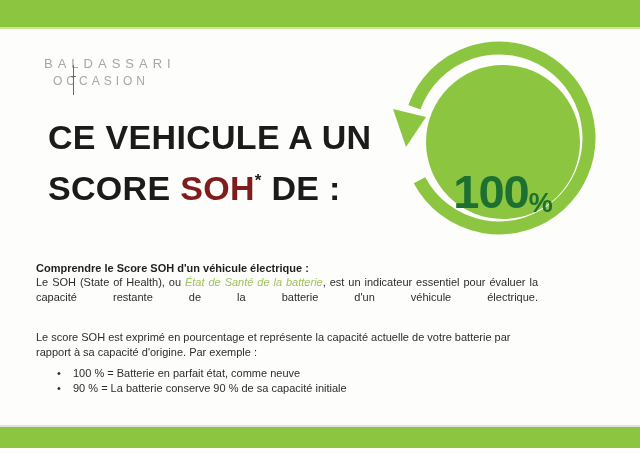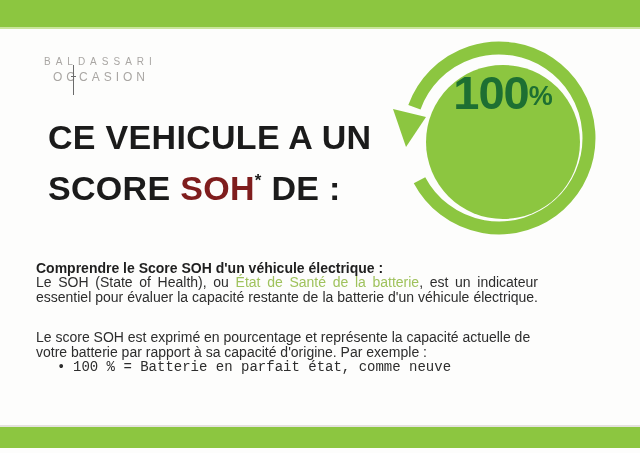--- a/index.html
+++ b/index.html
@@ -16,21 +16,21 @@
     position:absolute; left:0; top:0; width:640px; height:29px;
     background:#8CC640; border-bottom:2px solid #c9e59b;
   }
   .band-bottom {
     position:absolute; left:0; top:425px; width:640px; height:23px;
     background:#8CC640; border-top:2px solid #e4e2de;
   }
 
   
   .logo { position:absolute; left:32px; top:56px; width:120px; color:#a9a6a3; }
-  .logo-line1 { font-size:10px; letter-spacing:5px; white-space:nowrap;padding-left:12px; }
+  .logo-line1 { font-size:13px; letter-spacing:5px; white-space:nowrap;padding-left:12px; }
   .logo-line2 { font-size:12px; letter-spacing:4px; margin-top:3px; margin-left:21px; white-space:nowrap; }
   .logo-dagger {
     position:absolute; left:41px; top:9px; width:1px; height:30px;
     background:#6b6b6b;
   }
   .logo-dagger::before {
     content:""; position:absolute; left:-2px; top:11px; width:5px; height:1px; background:#6b6b6b;
   }
 
   
@@ -40,35 +40,35 @@
     letter-spacing:0.3px; color:#1b1b1b; white-space:nowrap;
   }
   .headline .green { color:#7f1d1d; }
   .headline sup { font-size:17px; color:#1b1b1b; vertical-align:14px; }
 
   
   .badge { position:absolute; left:393px; top:40px; width:212px; height:202px; }
   .badge svg { position:absolute; left:0; top:0; }
   .score {
     position:absolute; left:33px; top:25px; width:154px; height:154px;
-    display:flex; align-items:flex-start; justify-content:center;
+    display:flex; align-items:flex-end; justify-content:center;
     color:#1D6F32; font-weight:bold; font-size:47px; letter-spacing:-1px;
   }
   .score .pct { font-size:27px; letter-spacing:0; margin-top:16px; }
 
   
   .copy {
     position:absolute; left:36px; top:261px; width:502px;
-    font-size:14px; line-height:14.4px; color:#2d2d2d;
+    font-size:11px; line-height:14.4px; color:#2d2d2d;
   }
   .copy .intro-bold { font-weight:bold; color:#1f1f1f; }
   .p1 { text-align:justify; text-align-last:justify; }
-  .p1 .green-inline { color:#9FC25C; }
+  .p1 .green-inline { color:#9FC25C;font-style:italic; }
   .p2 { margin-top:26px; }
-  ul.soh-list { margin-top:1px; list-style:none;font-family:Liberation Mono, monospace; }
+  ul.soh-list { margin-top:7px; list-style:none; }
   ul.soh-list li { position:relative; padding-left:37px; line-height:14.8px; }
   ul.soh-list li::before {
     content:"\2022"; position:absolute; left:21px; top:0; color:#2d2d2d;
   }
 </style>
 </head>
 <body>
 
 <div class="page">
 
@@ -98,18 +98,19 @@
   </div>
 
   <div class="copy">
     <div class="intro-bold">Comprendre le Score SOH d'un véhicule électrique :</div>
     <p class="p1">
       <span>Le SOH (State of Health), ou </span><span class="green-inline">État de Santé de la batterie</span><span>, est un indicateur essentiel pour évaluer la capacité restante de la batterie d'un véhicule électrique.</span>
     </p>
     <p class="p2">Le score SOH est exprimé en pourcentage et représente la capacité actuelle de votre batterie par rapport à sa capacité d'origine. Par exemple :</p>
     <ul class="soh-list">
       <li>100 % = Batterie en parfait état, comme neuve</li>
+      <li>90 % = La batterie conserve 90 % de sa capacité initiale</li>
     </ul>
   </div>
 
   <div class="band-bottom"></div>
 
 </div>
 
 </body></html>

